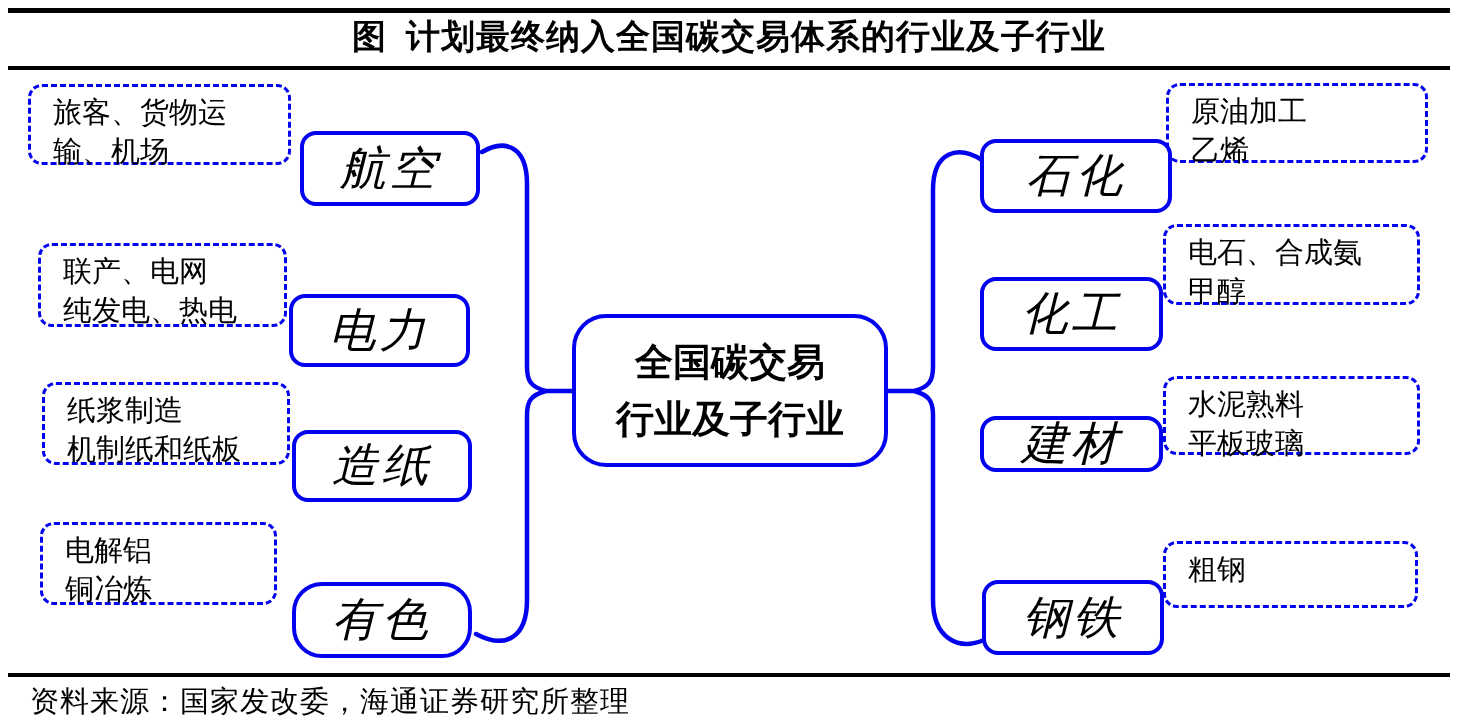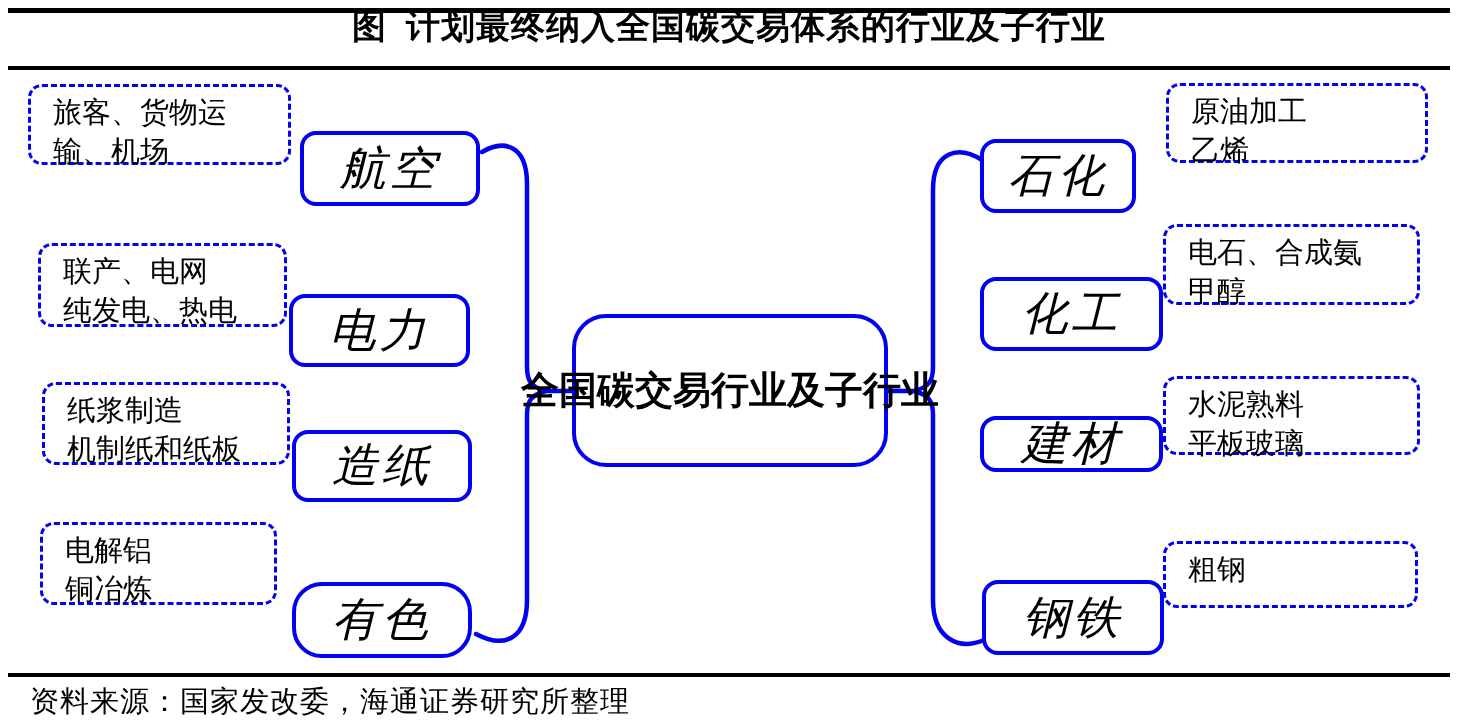--- a/index.html
+++ b/index.html
@@ -2,21 +2,21 @@
 <html style="--accent: #0202ee;"><head>
 <meta charset="utf-8">
 <style>
   html,body{margin:0;padding:0;background:#ffffff;}
   #canvas{
     position:relative;width:1458px;height:726px;background:#ffffff;overflow:hidden;
     font-family:"Liberation Serif","DejaVu Serif",serif;color:#000;
   }
   .rule{position:absolute;left:8px;width:1442px;background:#000;}
   .fig-title{
-    position:absolute;left:0;top:4px;width:1458px;text-align:center;
+    position:absolute;left:0;top:14px;width:1458px;text-align:center;
     font-size:34px;font-weight:bold;white-space:pre;letter-spacing:1px;
   }
   .source-line{
     position:absolute;left:30px;top:682px;font-size:29px;letter-spacing:1px;
   }
   svg.links{position:absolute;left:0;top:0;z-index:0;}
   .sub-box{
     position:absolute;z-index:1;box-sizing:border-box;
     border:3px dashed var(--accent,#0202ee);border-radius:14px;
     padding:6px 8px 0 22px;font-size:29px;line-height:39px;
@@ -25,21 +25,21 @@
   .industry-box{
     position:absolute;z-index:2;box-sizing:border-box;background:#fff;
     border:4px solid var(--accent,#0202ee);border-radius:16px;
     display:flex;align-items:center;justify-content:center;
     font-size:46px;letter-spacing:4px;white-space:nowrap;font-style:italic;
   }
   .center-box{
     position:absolute;z-index:2;left:572px;top:314px;width:316px;height:153px;
     box-sizing:border-box;background:#fff;
     border:4px solid var(--accent,#0202ee);border-radius:34px;
-    display:flex;flex-direction:row;align-items:center;justify-content:center;
+    display:flex;flex-direction:column;align-items:center;justify-content:center;
     font-size:38px;font-weight:bold;line-height:57px;white-space:nowrap;
   }
 </style>
 </head>
 <body>
 
 <div id="canvas">
 
   <div class="rule" style="top:8px;height:5px;"></div>
   <div class="rule" style="top:66px;height:4px;"></div>
@@ -78,21 +78,21 @@
   <div class="sub-box" style="left:42px;top:382px;width:248px;height:83px;">
     <span class="line">纸浆制造</span>
     <span class="line">机制纸和纸板</span>
   </div>
 
   <div class="industry-box" style="left:300px;top:131px;width:180px;height:75px;">航空</div>
   <div class="industry-box" style="left:289px;top:294px;width:181px;height:73px;">电力</div>
   <div class="industry-box" style="left:292px;top:430px;width:180px;height:72px;">造纸</div>
   <div class="industry-box" style="left:292px;top:582px;width:180px;height:76px;border-radius:30px;">有色</div>
 
-  <div class="industry-box" style="left:980px;top:139px;width:156px;height:74px;">石化</div>
+  <div class="industry-box" style="left:980px;top:139px;width:192px;height:74px;">石化</div>
   <div class="industry-box" style="left:980px;top:277px;width:183px;height:74px;">化工</div>
   <div class="industry-box" style="left:980px;top:416px;width:183px;height:56px;">建材</div>
   <div class="industry-box" style="left:982px;top:580px;width:182px;height:75px;">钢铁</div>
 
   <div class="sub-box" style="left:1166px;top:83px;width:262px;height:80px;">
     <span class="line">原油加工</span>
     <span class="line">乙烯</span>
   </div>
   <div class="sub-box" style="left:1163px;top:224px;width:257px;height:81px;">
     <span class="line">电石、合成氨</span>

